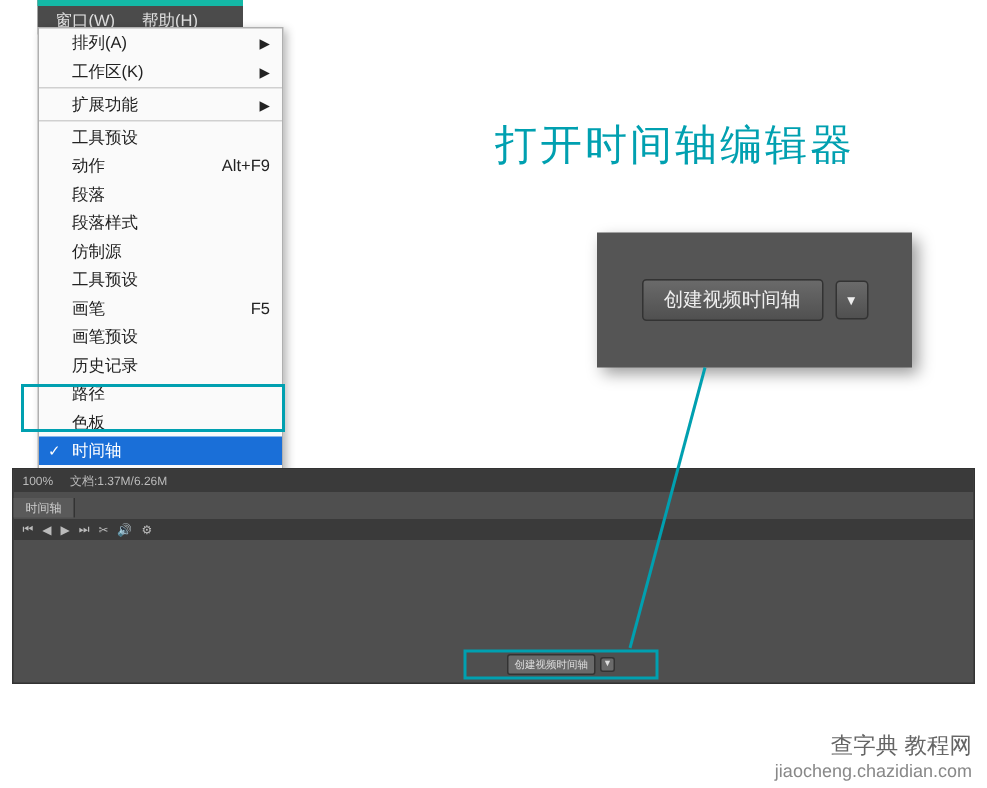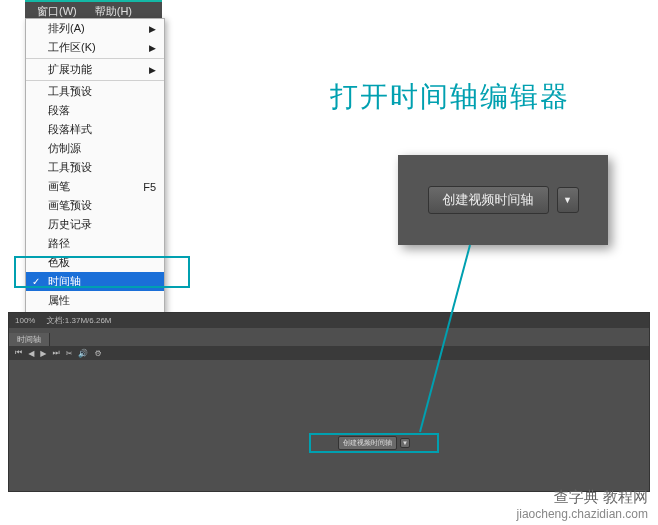--- a/index.html
+++ b/index.html
@@ -1,39 +1,39 @@
 <!DOCTYPE html>
 <html><head>
 <meta charset="utf-8">
 <style>
   * { margin: 0; padding: 0; box-sizing: border-box; }
   body { font-family: "Microsoft YaHei", sans-serif; background: #fff; width: 658px; height: 525px; position: relative; overflow: hidden; }
 
   
-  .menu-bar { position: absolute; top: 0; left: 25px; background: #4b4b4b; display: flex; padding: 2px 12px; font-size: 11px; color: #e0e0e0; border-top: 2px solid #14b8a6; }
+  .menu-bar { position: absolute; top: 0; left: 25px; background: #4b4b4b; display: flex; padding: 2px 12px; font-size: 11px; color: #e0e0e0; border-top: 4px solid #14b8a6; }
   .menu-bar span { margin-right: 18px; }
 
-  .dropdown { position: absolute; top: 18px; left: 25px; width: 140px; background: #fafafa; border: 1px solid #b0b0b0; box-shadow: 2px 2px 6px rgba(0,0,0,.3); font-size: 11px; color: #222; text-align: right; }
+  .dropdown { position: absolute; top: 18px; left: 25px; width: 164px; background: #fafafa; border: 1px solid #b0b0b0; box-shadow: 2px 2px 6px rgba(0,0,0,.3); font-size: 11px; color: #222; text-align: right; }
   .dropdown .item { padding: 2px 8px 2px 22px; display: flex; justify-content: space-between; align-items: center; position: relative; }
   .dropdown .sep { border-top: 1px solid #d0d0d0; margin: 1px 0; }
   .dropdown .item .arrow { font-size: 9px; }
   .dropdown .item .check { position: absolute; left: 6px; font-size: 10px; }
   .highlight-box { position: absolute; top: 256px; left: 14px; width: 176px; height: 32px; border: 2px solid #00a0b0; z-index: 5; pointer-events: none; }
   .dropdown .selected { background: #1a6fd8; color: #fff; }
 
   
   .big-title { position: absolute; top: 78px; left: 330px; font-size: 28px; color: #00a0b0; letter-spacing: 2px; text-align: center; }
 
   
   .detail-panel { position: absolute; top: 155px; left: 398px; width: 210px; height: 90px; background: #555; box-shadow: 4px 4px 10px rgba(0,0,0,.4); display: flex; align-items: center; justify-content: center; gap: 8px; }
   .detail-btn { background: linear-gradient(#6a6a6a,#505050); border: 1px solid #333; border-radius: 3px; color: #eee; font-size: 13px; padding: 4px 14px; }
   .detail-drop { background: linear-gradient(#6a6a6a,#505050); border: 1px solid #333; border-radius: 3px; width: 22px; height: 26px; display: flex; align-items: center; justify-content: center; color: #eee; font-size: 9px; }
 
   
-  .app-bottom { position: absolute; top: 312px; left: 8px; width: 642px; height: 180px; background: #4f4f4f; border: 1px solid #333; }
+  .app-bottom { position: absolute; top: 312px; left: 8px; width: 642px; height: 144px; background: #4f4f4f; border: 1px solid #333; }
   .app-bottom .infobar { background: #3a3a3a; color: #bbb; font-size: 8px; padding: 2px 6px; }
   .app-bottom .tab { background: #5a5a5a; display: inline-block; padding: 1px 8px; font-size: 8px; color: #ccc; border-right: 1px solid #333; }
   .app-bottom .controls { background: #3a3a3a; padding: 2px 6px; display: flex; gap: 6px; color: #bbb; font-size: 8px; align-items: center; }
   .app-bottom .controls span { cursor: default; }
   .small-btn-box { position: absolute; left: 300px; top: 120px; width: 130px; height: 20px; border: 2px solid #00a0b0; display: flex; align-items: center; justify-content: center; gap: 3px; }
   .small-btn { background: #6a6a6a; border: 1px solid #333; border-radius: 2px; color: #ddd; font-size: 7px; padding: 1px 4px; }
   .small-drop { background: #6a6a6a; border: 1px solid #333; border-radius: 2px; width: 10px; height: 10px; display:flex;align-items:center;justify-content:center;color:#ddd;font-size:6px; }
 
   
   .connector svg { position: absolute; top: 0; left: 0; pointer-events: none; }
@@ -60,20 +60,24 @@
       <span class="arrow">▶</span>
     </div>
   <div class="sep"></div>
   <div class="item">
       <span>扩展功能</span>
       <span class="arrow">▶</span>
     </div>
   <div class="sep"></div>
   <div class="item">
       <span>工具预设</span>
+    </div>
+  <div class="item">
+      <span>动作</span>
+      <span>Alt+F9</span>
     </div>
   <div class="item">
       <span>段落</span>
     </div>
   <div class="item">
       <span>段落样式</span>
     </div>
   <div class="item">
       <span>仿制源</span>
     </div>

